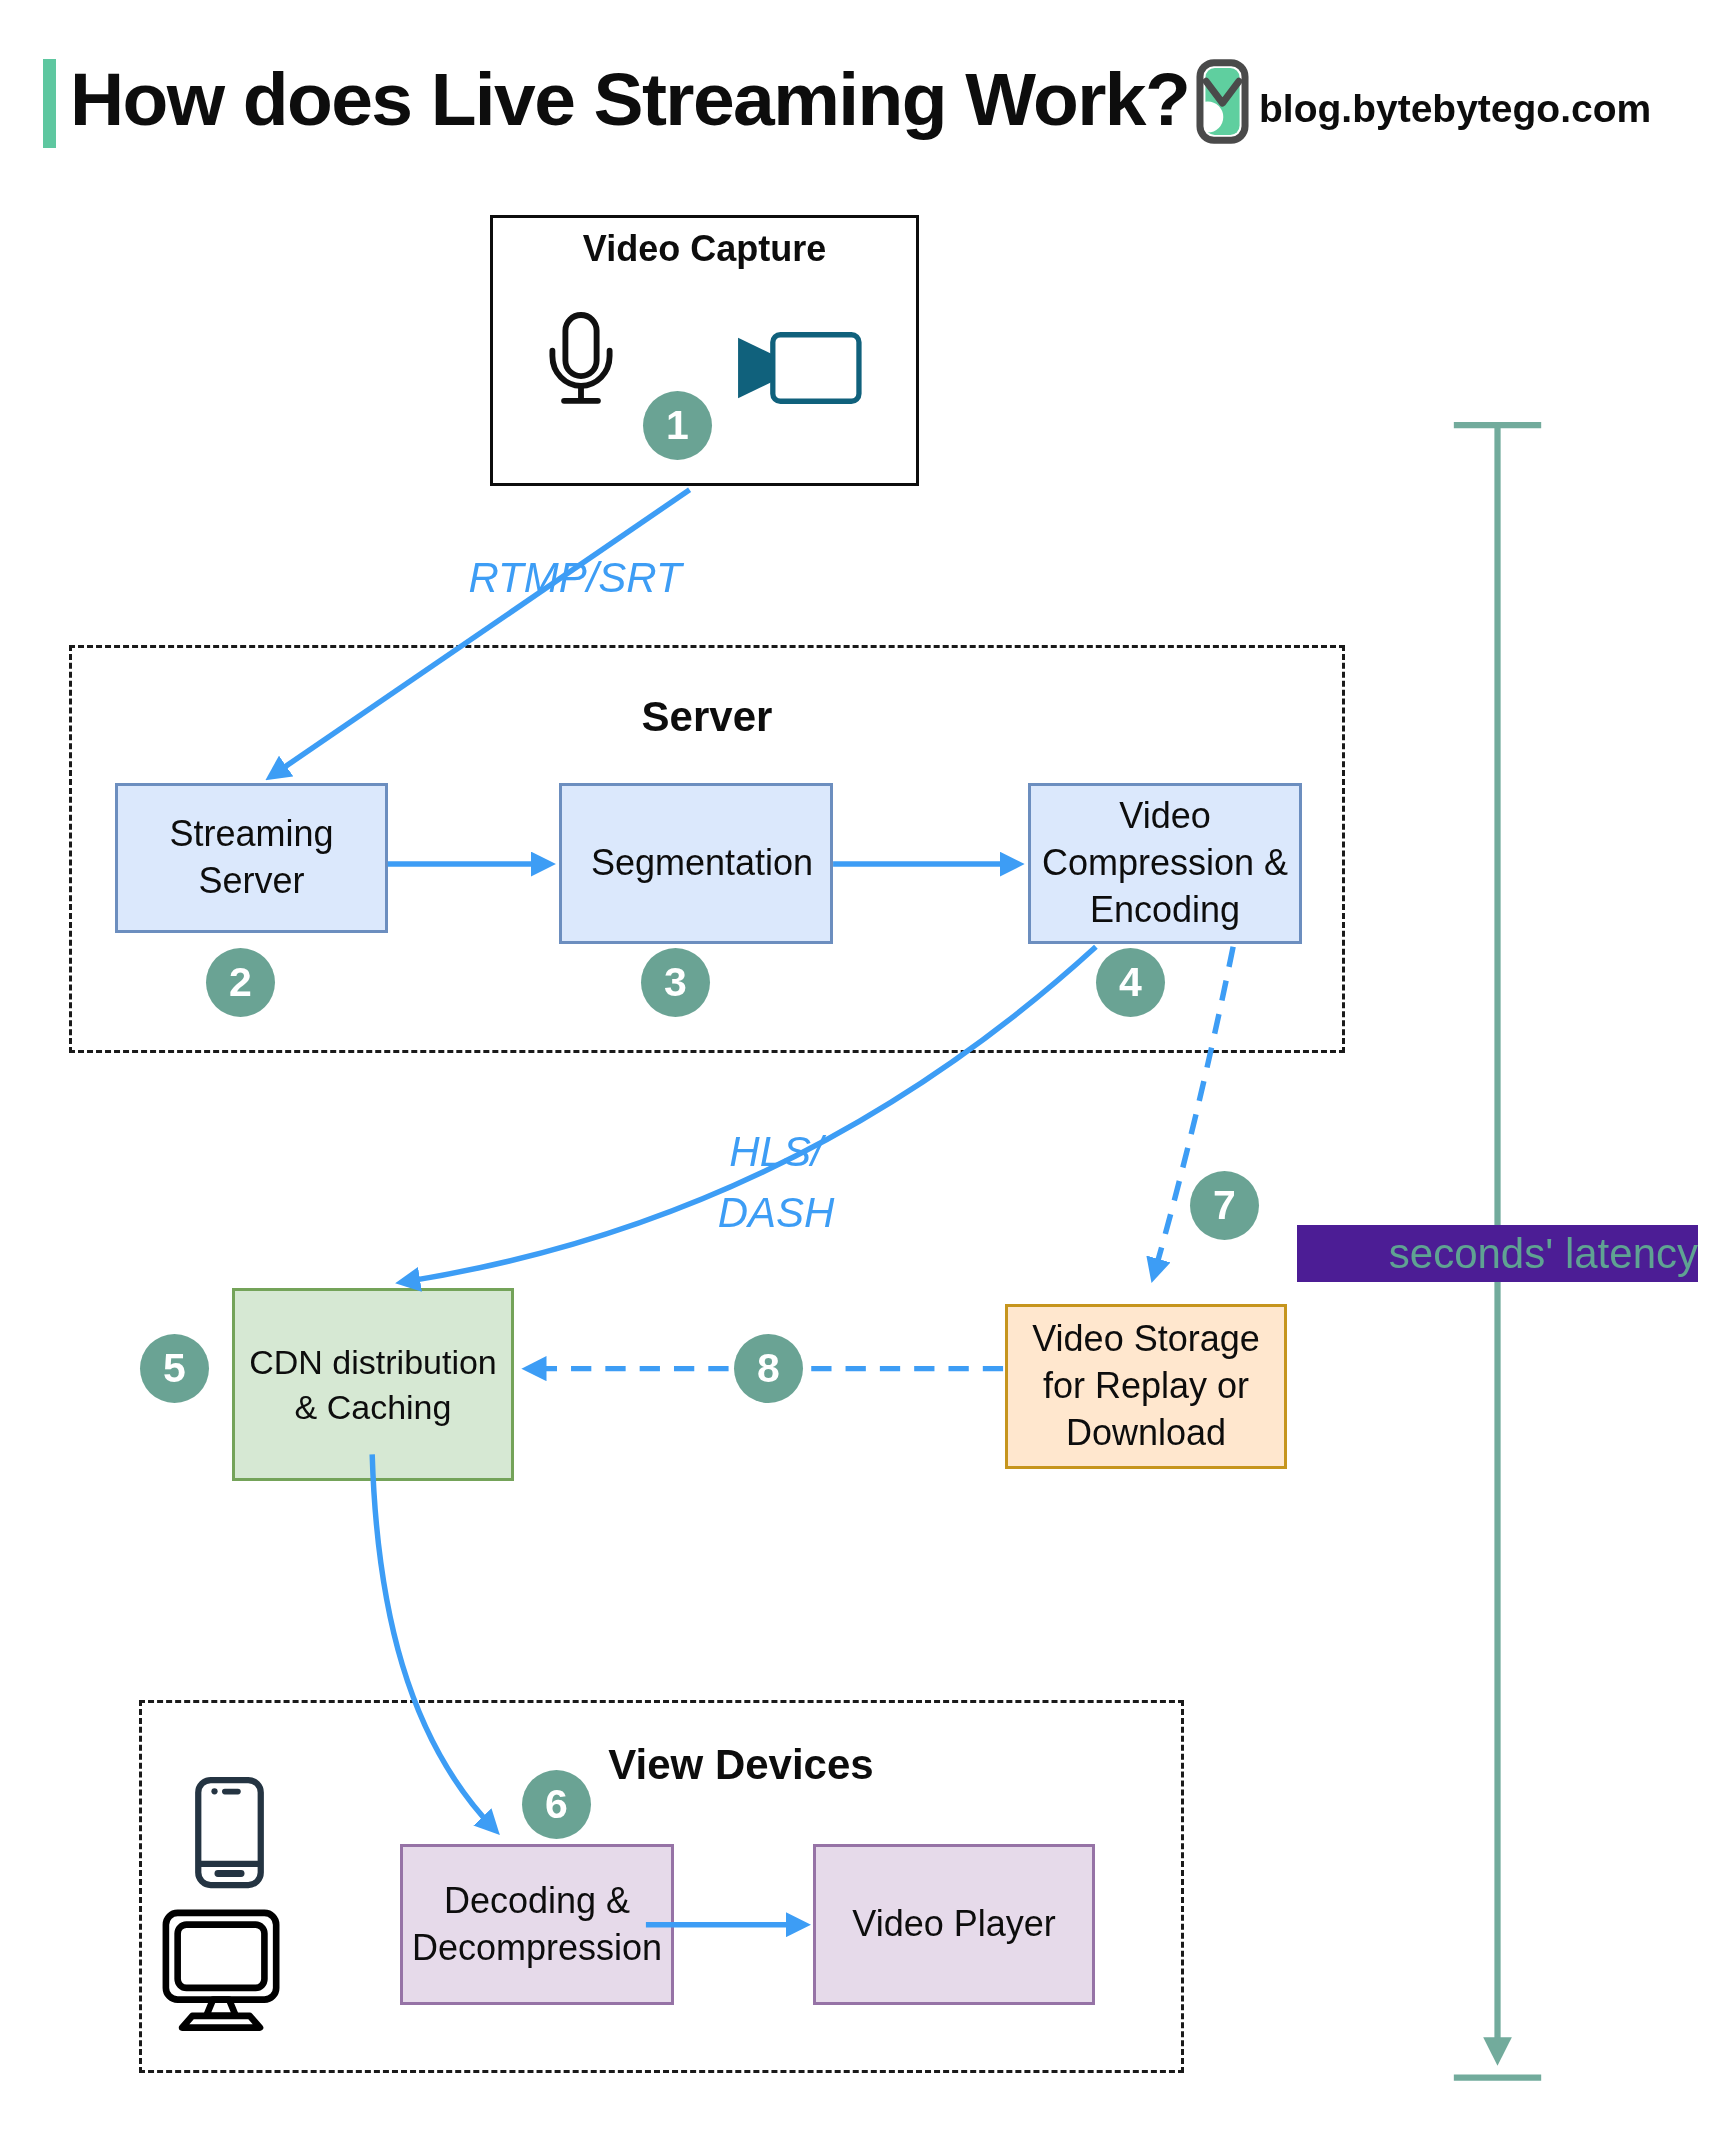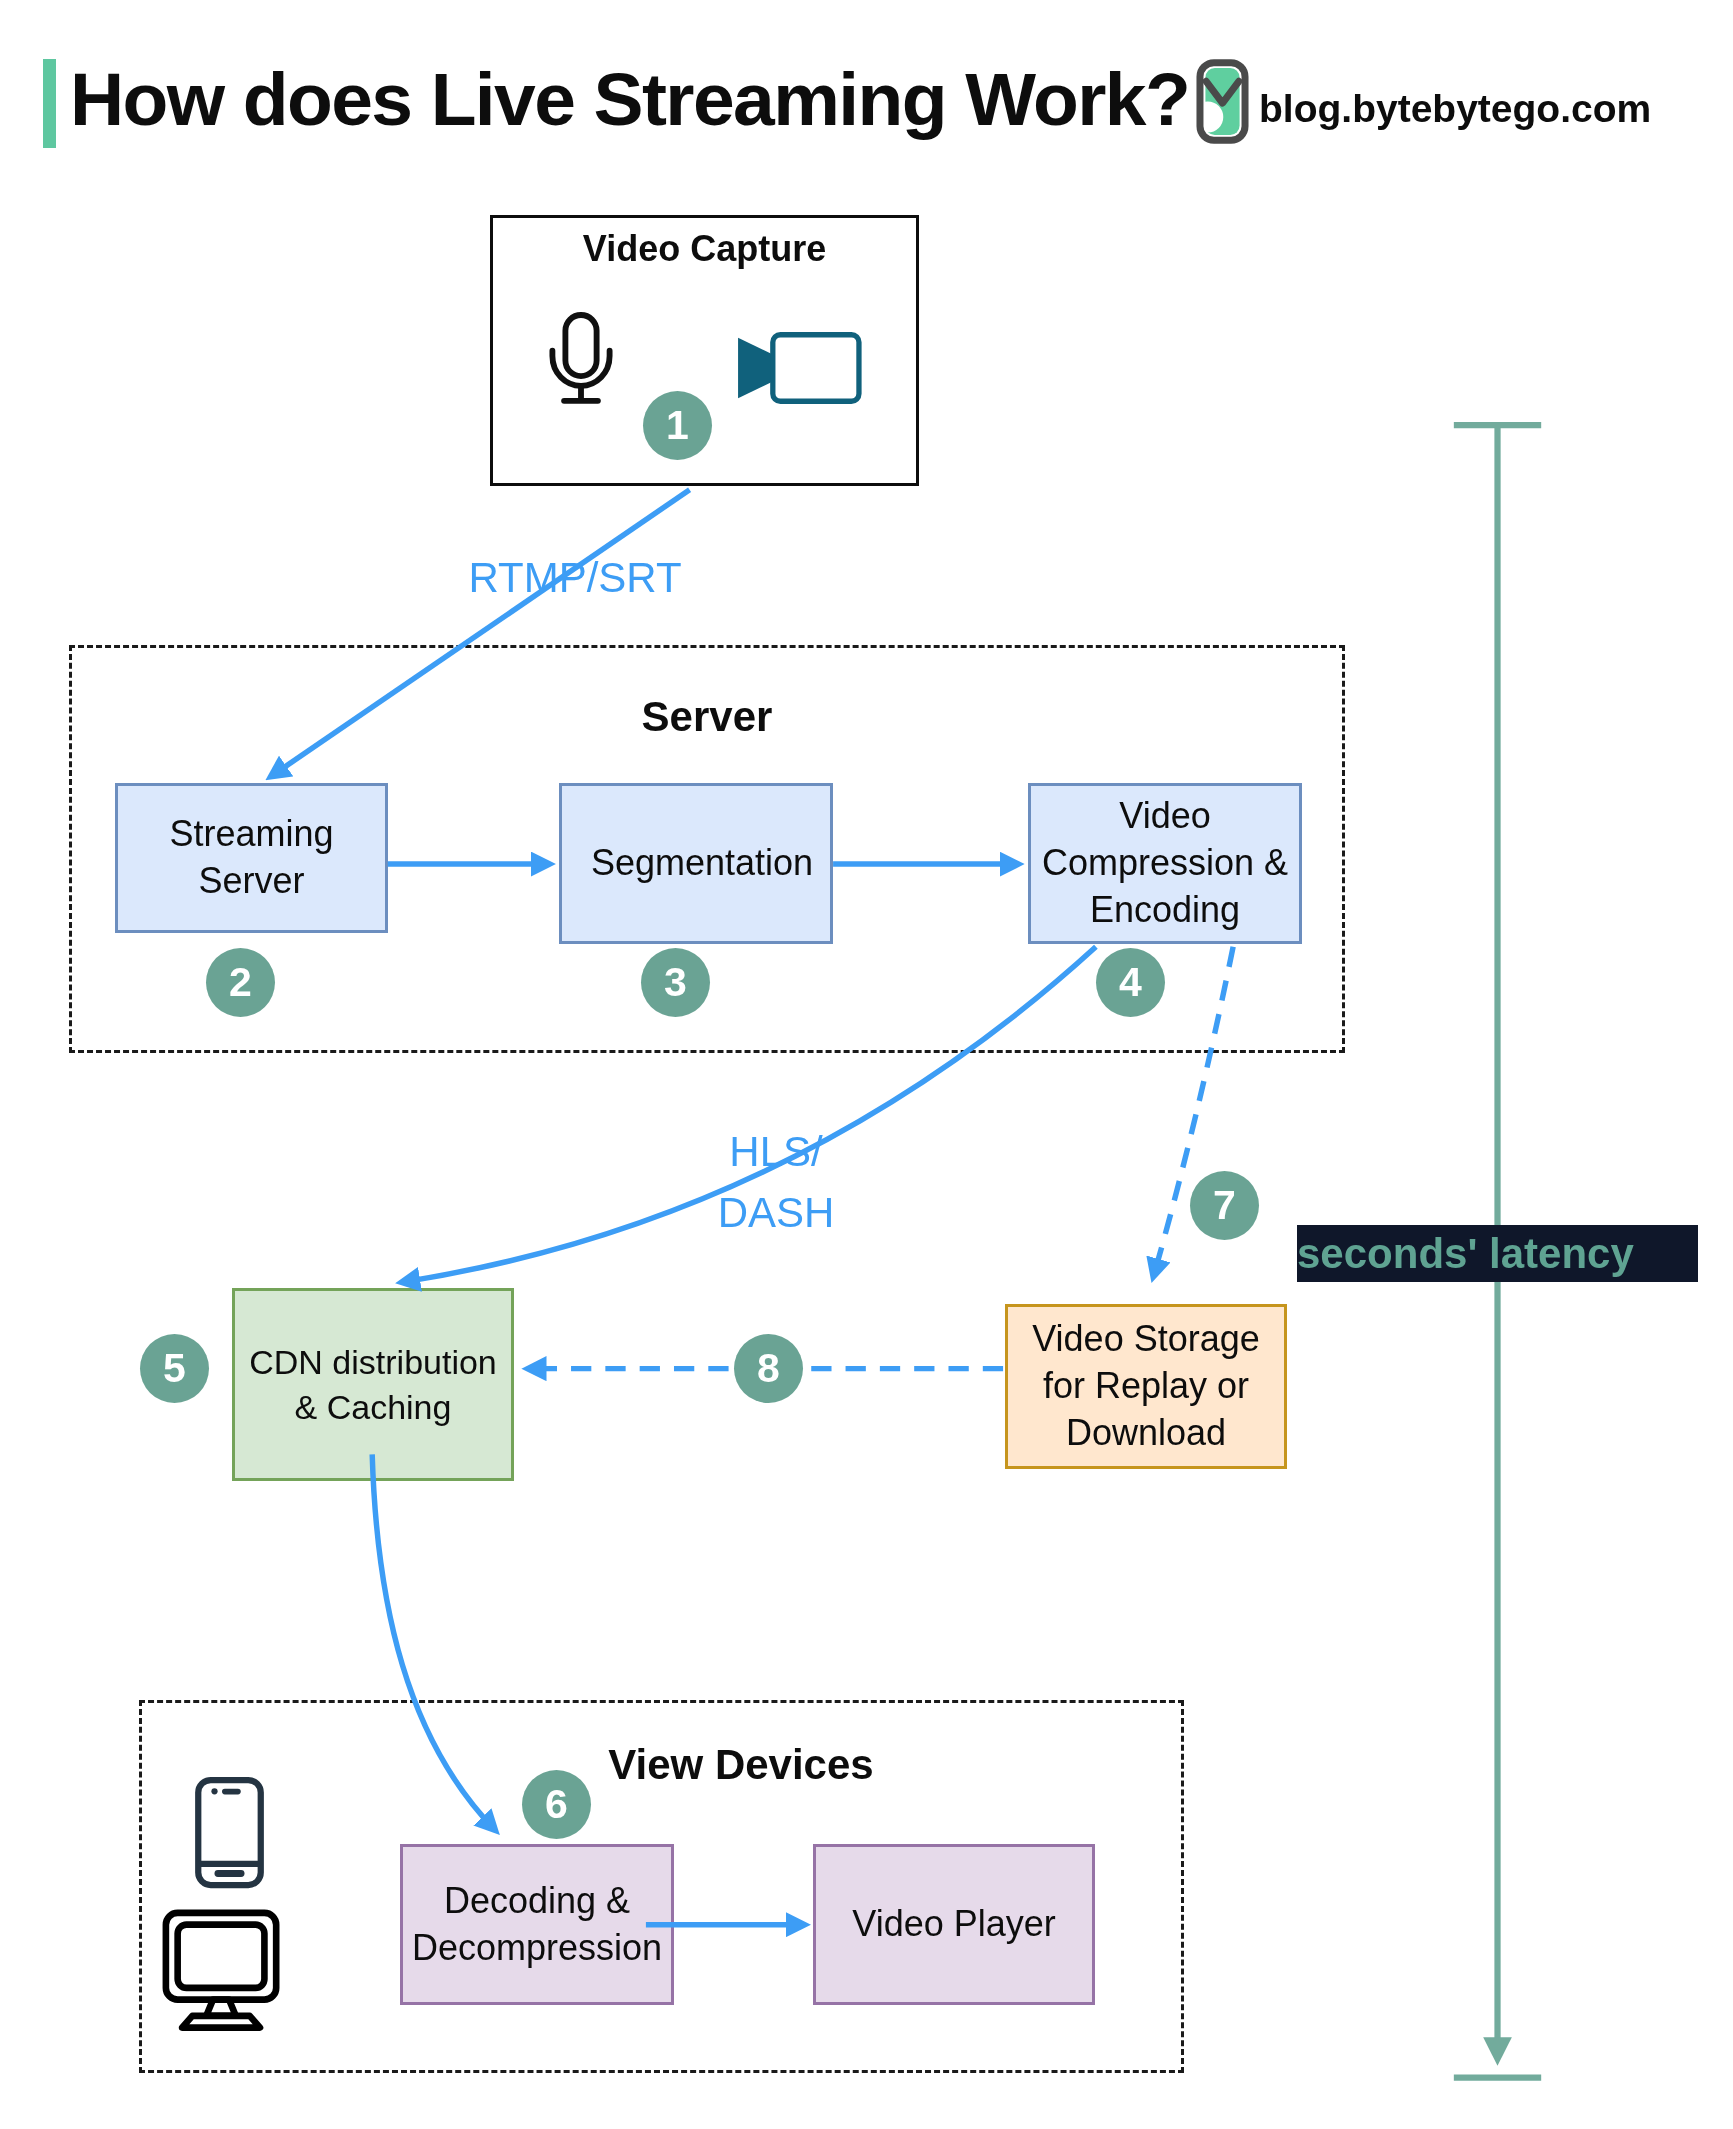--- a/index.html
+++ b/index.html
@@ -19,23 +19,23 @@
   .node.orange{background:#ffe7ce;border:3.9px solid #c6951d;margin-top:16px;}
   .node.purple{background:#e6daea;border:3.9px solid #9673a6;}
   .frame{position:absolute;box-sizing:border-box;border:3.1px dashed #1a1a1a;background:transparent;z-index:1;}
   .frame-label{position:absolute;text-align:center;font-size:42px;font-weight:700;z-index:3;}
   .vc-box{position:absolute;left:490px;top:215px;width:429px;height:271px;box-sizing:border-box;border:3.1px solid #0d0d0d;background:#fff;z-index:2;}
   .vc-title{position:absolute;left:490px;top:228px;width:429px;text-align:center;font-size:36px;font-weight:700;z-index:3;}
   
   .badge{position:absolute;width:69px;height:69px;border-radius:50%;background:#6aa394;color:#ffffff;
          font-size:41px;font-weight:700;display:flex;align-items:center;justify-content:center;z-index:8;}
   
-  .edge-label{position:absolute;color:#3d9df5;font-size:42px;text-align:center;white-space:pre-line;line-height:1.45;z-index:7;}
-  .latency-label{position:absolute;left:1297px;top:1225px;width:401px;text-align:left;color:#5fa392;
-                 font-size:42px;font-weight:700;background:#0f172a;padding:4.7px 0;z-index:7;}
+  .edge-label{position:absolute;color:#3d9df5;font-size:42px;text-align:center;white-space:pre-line;line-height:1.45;z-index:7;font-style:italic;}
+  .latency-label{position:absolute;left:1297px;top:1225px;width:401px;text-align:right;color:#5fa392;
+                 font-size:42px;font-weight:400;background:#4c1d95;padding:4.7px 0;z-index:7;}
   .svg-layer{position:absolute;left:0;top:0;z-index:5;pointer-events:none;}
   .icon{position:absolute;z-index:4;}
 </style>
 </head>
 <body>
 
 <div class="canvas">
 
   <div class="accent-bar"></div>
   <div class="page-title">How does Live Streaming Work?</div>

